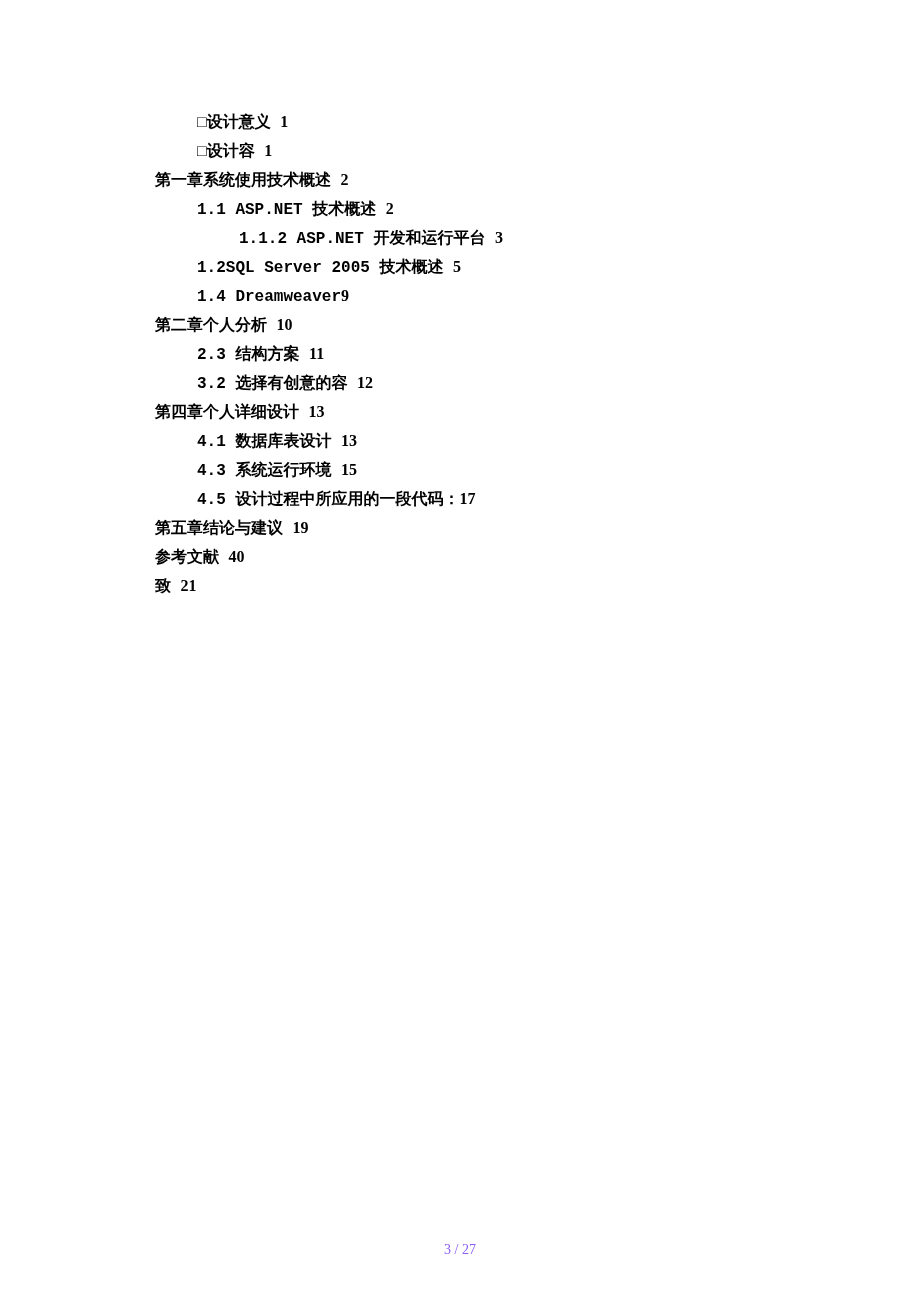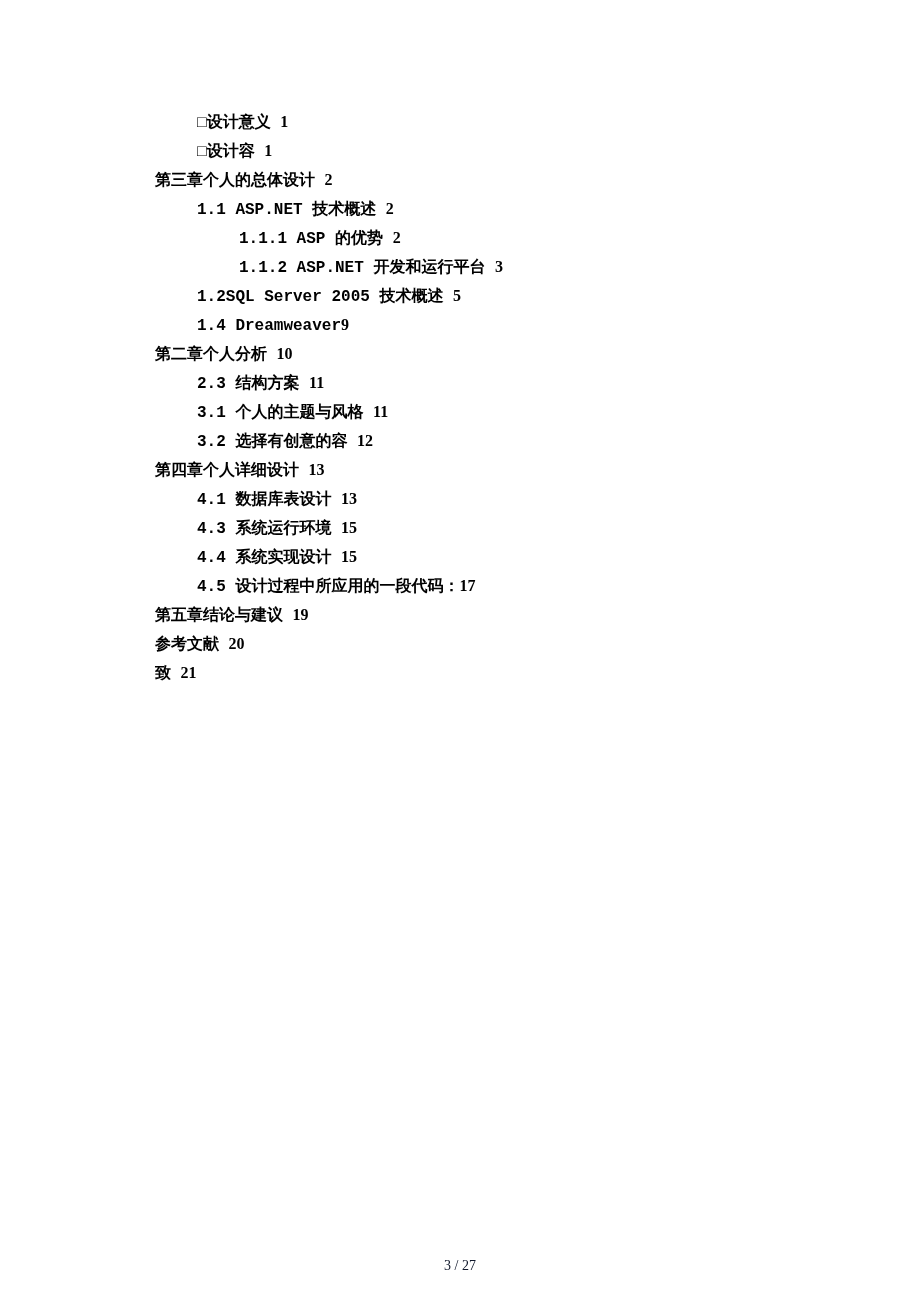--- a/index.html
+++ b/index.html
@@ -34,53 +34,50 @@
       padding-left: 84px;
     }
     .indent-0 {
       padding-left: 0;
     }
     .page-number {
       font-family: "Times New Roman", serif;
     }
     .footer {
       position: absolute;
-      bottom: 28px;
+      bottom: 44px;
       left: 0;
       right: 0;
       text-align: center;
       font-size: 14px;
       font-family: "Times New Roman", serif;
-      color: #0f172a;
+      color: #8b5cf6;
     }
     .checkbox-char {
       font-family: "SimSun", "宋体", serif;
     }
   </style>
 </head>
 <body>
 
 <div class="content">
   <div class="toc-line indent-1"><span class="checkbox-char">□</span><span>设计意义</span> <span class="page-number">1</span></div>
   <div class="toc-line indent-1"><span class="checkbox-char">□</span><span>设计容</span> <span class="page-number">1</span></div>
-  <div class="toc-line indent-0"><span>第三章个人的总体设计</span> <span class="page-number">2</span></div>
+  <div class="toc-line indent-0"><span>第一章系统使用技术概述</span> <span class="page-number">2</span></div>
   <div class="toc-line indent-1"><span>1.1 ASP.NET 技术概述</span> <span class="page-number">2</span></div>
-  <div class="toc-line indent-2"><span>1.1.1 ASP 的优势</span> <span class="page-number">2</span></div>
   <div class="toc-line indent-2"><span>1.1.2 ASP.NET 开发和运行平台</span> <span class="page-number">3</span></div>
   <div class="toc-line indent-1"><span>1.2SQL Server 2005 技术概述</span> <span class="page-number">5</span></div>
   <div class="toc-line indent-1"><span>1.4 Dreamweaver</span><span class="page-number">9</span></div>
   <div class="toc-line indent-0"><span>第二章个人分析</span> <span class="page-number">10</span></div>
   <div class="toc-line indent-1"><span>2.3 结构方案</span> <span class="page-number">11</span></div>
-  <div class="toc-line indent-1"><span>3.1 个人的主题与风格</span> <span class="page-number">11</span></div>
   <div class="toc-line indent-1"><span>3.2 选择有创意的容</span> <span class="page-number">12</span></div>
   <div class="toc-line indent-0"><span>第四章个人详细设计</span> <span class="page-number">13</span></div>
   <div class="toc-line indent-1"><span>4.1 数据库表设计</span> <span class="page-number">13</span></div>
   <div class="toc-line indent-1"><span>4.3 系统运行环境</span> <span class="page-number">15</span></div>
-  <div class="toc-line indent-1"><span>4.4 系统实现设计</span> <span class="page-number">15</span></div>
   <div class="toc-line indent-1"><span>4.5 设计过程中所应用的一段代码：</span><span class="page-number">17</span></div>
   <div class="toc-line indent-0"><span>第五章结论与建议</span> <span class="page-number">19</span></div>
-  <div class="toc-line indent-0"><span>参考文献</span> <span class="page-number">20</span></div>
+  <div class="toc-line indent-0"><span>参考文献</span> <span class="page-number">40</span></div>
   <div class="toc-line indent-0"><span>致</span> <span class="page-number">21</span></div>
 </div>
 
 <div class="footer">
   <span>3</span><span> / </span><span>27</span>
 </div>
 
 </body></html>

